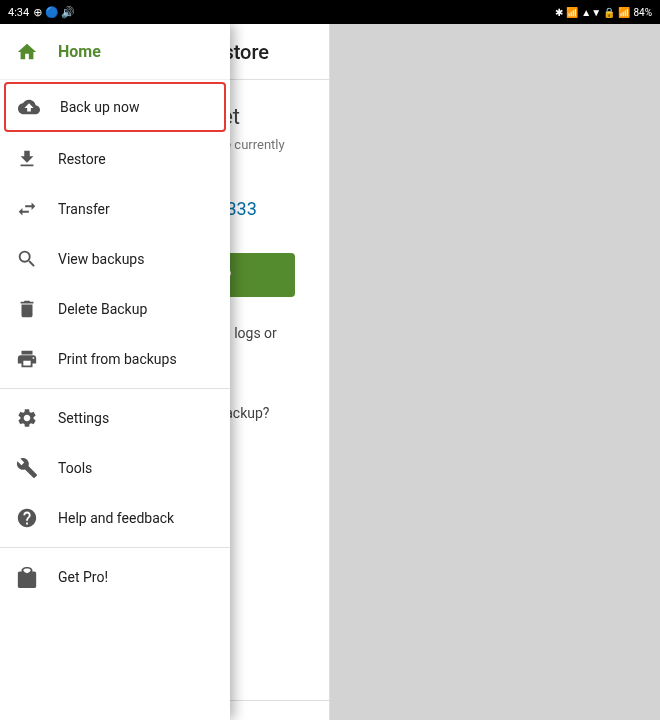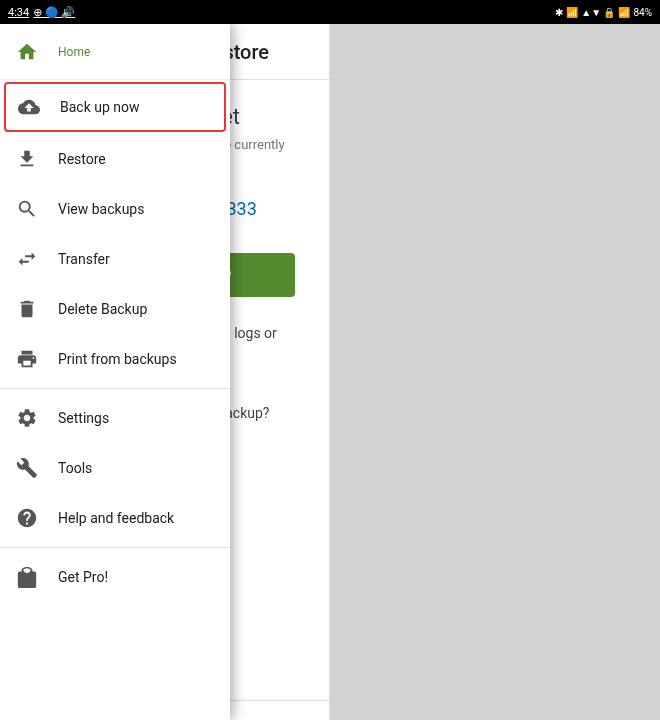--- a/index.html
+++ b/index.html
@@ -17,21 +17,21 @@
       height: 24px;
       background: #000;
       display: flex;
       align-items: center;
       justify-content: space-between;
       padding: 0 8px;
       font-size: 11px;
       color: #fff;
       flex-shrink: 0;
     }
-    .status-bar-left { display: flex; align-items: center; gap: 4px; text-decoration: underline; }
+    .status-bar-left { display: flex; align-items: center; gap: 4px; }
     .status-bar-right { display: flex; align-items: center; gap: 3px; font-size: 10px; }
 
     
     .main-area {
       flex: 1;
       display: flex;
       position: relative;
     }
 
     
@@ -225,22 +225,22 @@
 
     .drawer-header {
       height: 56px;
       background: #fff;
       display: flex;
       align-items: center;
       padding: 0 16px;
       border-bottom: 1px solid #f0f0f0;
     }
     .drawer-header-title {
-      font-size: 12px;
-      font-weight: 400;
+      font-size: 16px;
+      font-weight: 700;
       color: #558b2f;
     }
 
     .drawer-item {
       display: flex;
       align-items: center;
       padding: 14px 16px;
       cursor: pointer;
       gap: 20px;
       border-bottom: none;
@@ -408,33 +408,33 @@
           <svg width="22" height="22" viewBox="0 0 24 24" fill="#555">
             <path d="M19 9h-4V3H9v6H5l7 7 7-7zM5 18v2h14v-2H5z"></path>
           </svg>
         </div>
         <span class="drawer-item-label">Restore</span>
       </div>
 
       <div class="drawer-item">
         <div class="drawer-icon">
           <svg width="22" height="22" viewBox="0 0 24 24" fill="#555">
+            <path d="M6.99 11L3 15l3.99 4v-3H14v-2H6.99v-3zM21 9l-3.99-4v3H10v2h7.01v3L21 9z"></path>
+          </svg>
+        </div>
+        <span class="drawer-item-label">Transfer</span>
+      </div>
+
+      <div class="drawer-item">
+        <div class="drawer-icon">
+          <svg width="22" height="22" viewBox="0 0 24 24" fill="#555">
             <path d="M15.5 14h-.79l-.28-.27A6.471 6.471 0 0 0 16 9.5 6.5 6.5 0 1 0 9.5 16c1.61 0 3.09-.59 4.23-1.57l.27.28v.79l5 4.99L20.49 19l-4.99-5zm-6 0C7.01 14 5 11.99 5 9.5S7.01 5 9.5 5 14 7.01 14 9.5 11.99 14 9.5 14z"></path>
           </svg>
         </div>
         <span class="drawer-item-label">View backups</span>
-      </div>
-
-      <div class="drawer-item">
-        <div class="drawer-icon">
-          <svg width="22" height="22" viewBox="0 0 24 24" fill="#555">
-            <path d="M6.99 11L3 15l3.99 4v-3H14v-2H6.99v-3zM21 9l-3.99-4v3H10v2h7.01v3L21 9z"></path>
-          </svg>
-        </div>
-        <span class="drawer-item-label">Transfer</span>
       </div>
 
       <div class="drawer-item">
         <div class="drawer-icon">
           <svg width="22" height="22" viewBox="0 0 24 24" fill="#555">
             <path d="M6 19c0 1.1.9 2 2 2h8c1.1 0 2-.9 2-2V7H6v12zM19 4h-3.5l-1-1h-5l-1 1H5v2h14V4z"></path>
           </svg>
         </div>
         <span class="drawer-item-label">Delete Backup</span>
       </div>

